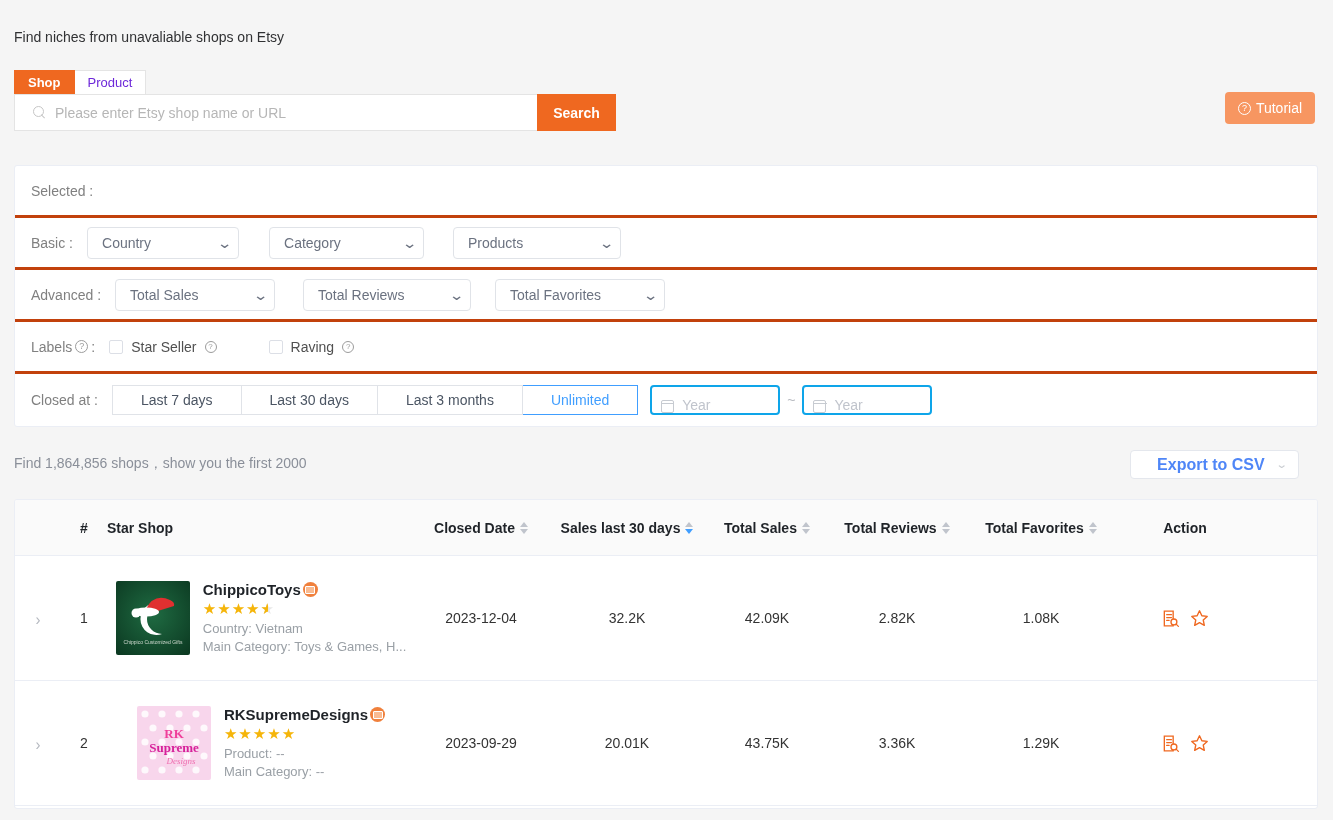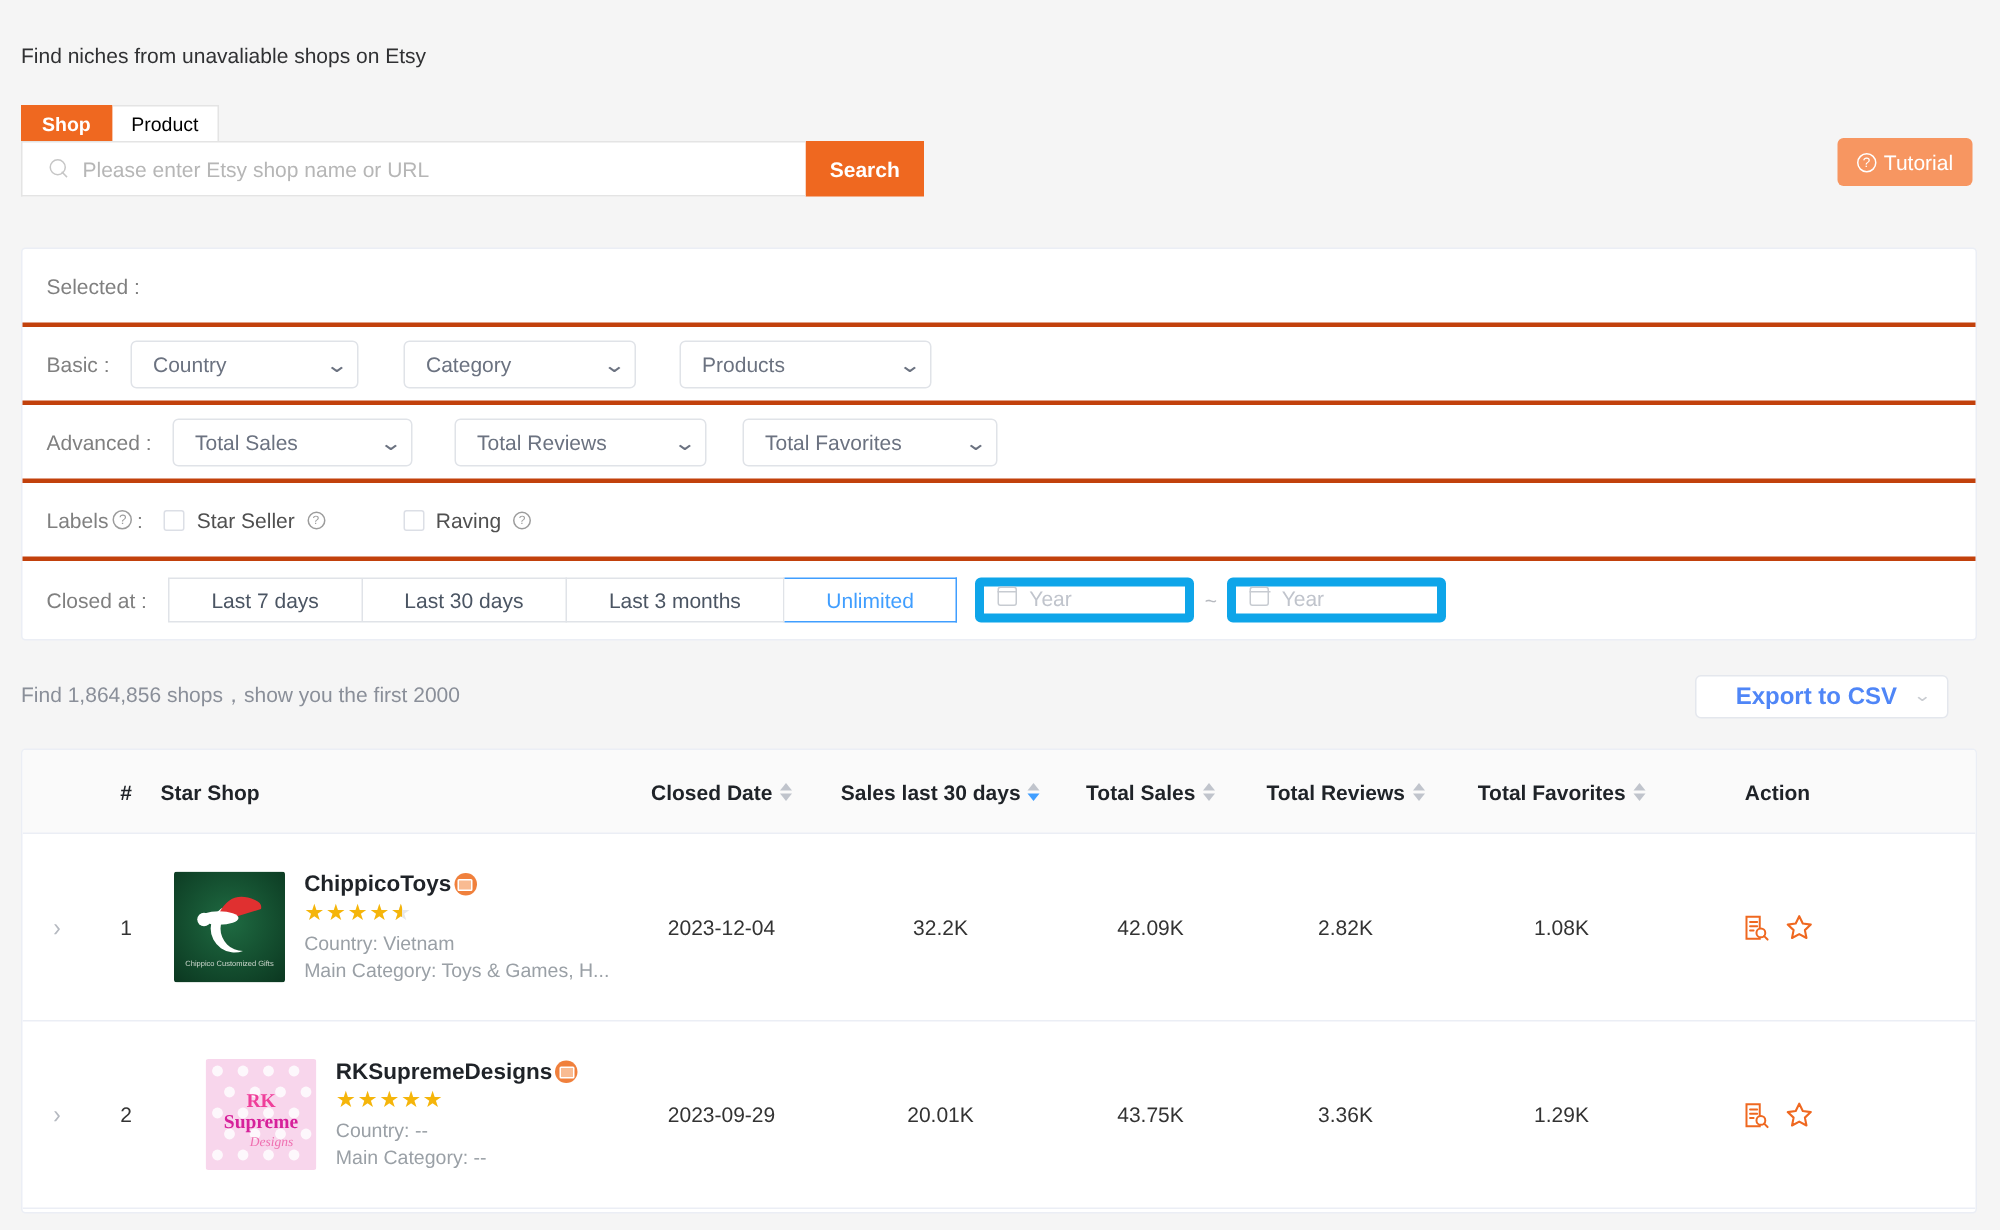--- a/index.html
+++ b/index.html
@@ -31,21 +31,21 @@
     border:1.2px solid #fff; font-size:9px; line-height:11px;
     text-align:center; display:inline-block; flex:0 0 auto;
   }
 
   
   .tabs{ position:absolute; left:14px; top:70px; display:flex; }
   .tab{
     height:24px; padding:0 13px; font-size:13px;
     display:flex; align-items:center; justify-content:center;
     border:1px solid #e4e4e4; border-bottom:none; cursor:pointer;
-    background:#fff; color:#000000;
+    background:#fff; color:#6d28d9;
   }
   .tab.active{ background:#ef6820; color:#fff; border-color:#ef6820; font-weight:600;}
   .tab + .tab{ border-left:none; }
 
   .searchbar{ position:absolute; left:14px; top:94px; display:flex; }
   .search-input-wrap{
     position:relative; width:523px; height:37px;
     background:#fff; border:1px solid #e4e4e4; border-right:none;
     display:flex; align-items:center;
   }
@@ -127,22 +127,22 @@
     height:30px; padding:0 28px; background:#fff;
     border:1px solid #e0e3e8; border-left:none;
     color:#4b5563; font-size:14px; font-family:inherit;
     display:flex; align-items:center; justify-content:center; cursor:pointer;
   }
   .seg-btn:first-child{ border-left:1px solid #e0e3e8; }
   .seg-btn.active{ color:#409eff; border-color:#409eff; position:relative; z-index:2;}
 
   .year-wrap{ display:flex; align-items:center; margin-left:12px; gap:0; }
   .year-box{
-    width:146px; height:30px; border:6px solid #0ea5e9; border-radius:4px;
-    display:flex; align-items:flex-start; padding:0 9px; background:#fff;
+    width:130px; height:30px; border:2px solid #0ea5e9; border-radius:4px;
+    display:flex; align-items:flex-end; padding:0 9px; background:#fff;
     cursor:pointer;
   }
   .cal-icon{
     width:13px; height:13px; border:1.2px solid #c7cbd1; border-radius:2px;
     margin-right:8px; position:relative; flex:0 0 auto;
   }
   .cal-icon::before{
     content:""; position:absolute; left:-1.2px; right:-1.2px; top:1.5px;
     height:1.2px; background:#c7cbd1;
   }
@@ -485,21 +485,21 @@
             <span>RKSupremeDesigns</span>
             <span class="verified"></span>
           </div>
           <div class="stars">
             <span class="st">★</span>
               <span class="st">★</span>
               <span class="st">★</span>
               <span class="st">★</span>
               <span class="st">★</span>
           </div>
-          <div class="sub">Country: --</div>
+          <div class="sub">Product: --</div>
           <div class="sub">Main Category: --</div>
         </div>
       </div>
       <div class="td col-date">2023-09-29</div>
       <div class="td col-s30">20.01K</div>
       <div class="td col-tsale">43.75K</div>
       <div class="td col-trev">3.36K</div>
       <div class="td col-tfav">1.29K</div>
       <div class="td col-act actions">
         <span class="icon-btn">

